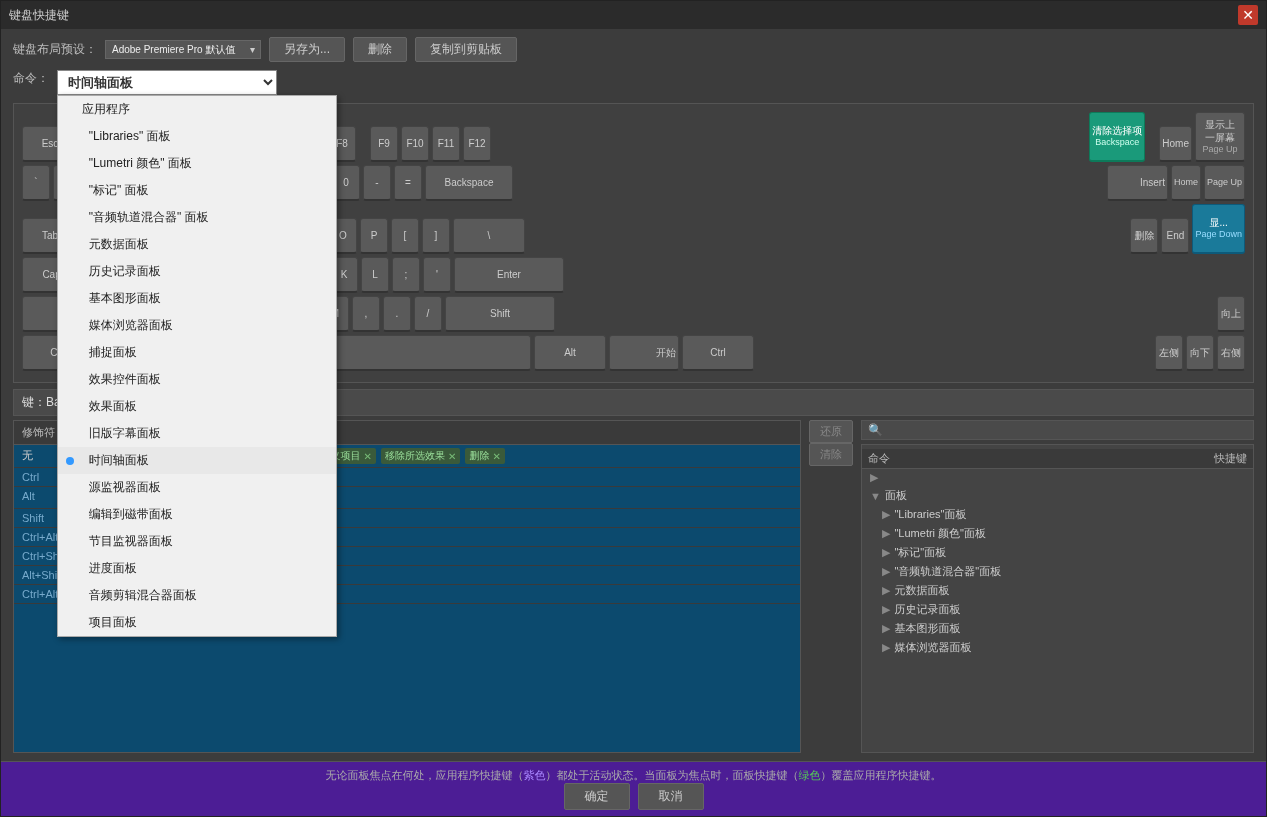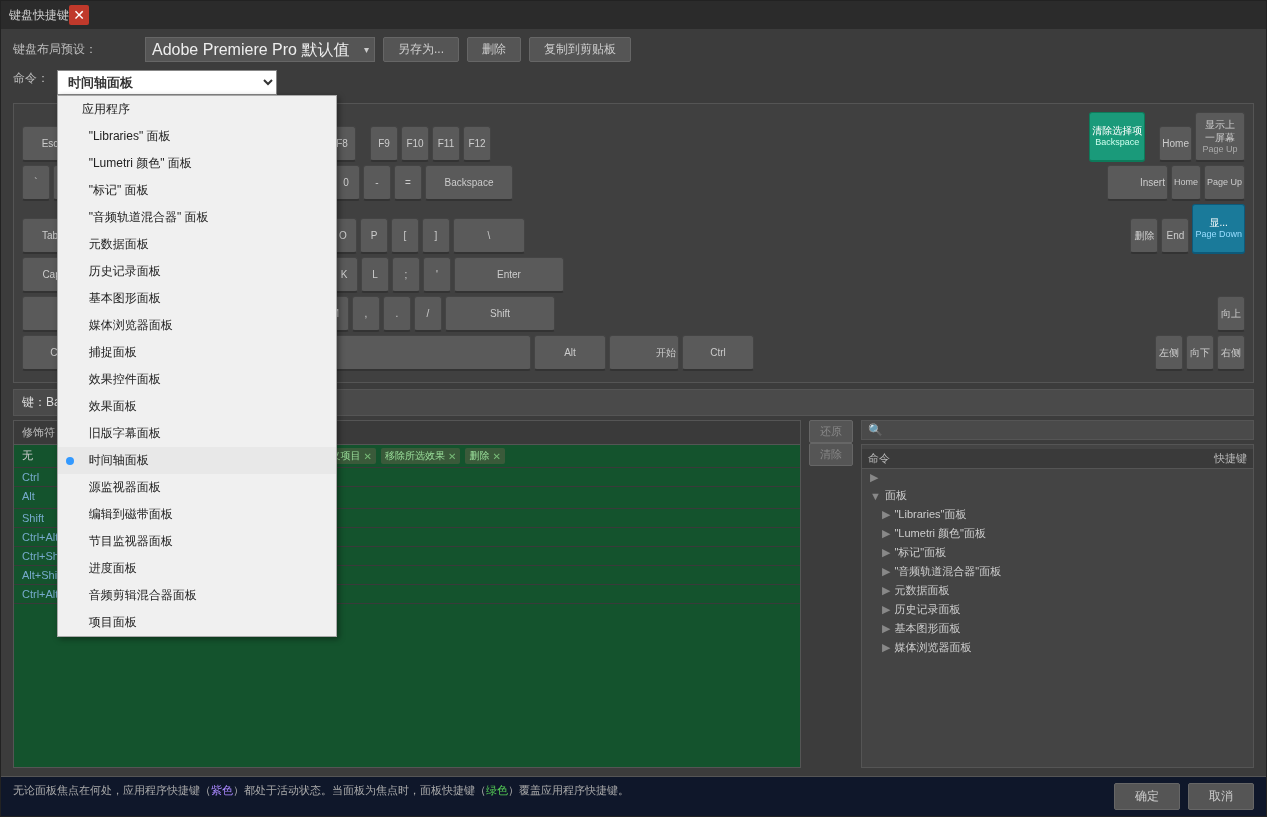--- a/index.html
+++ b/index.html
@@ -18,20 +18,21 @@
       background: #3c3c3c;
       display: flex;
       flex-direction: column;
       border: 1px solid #222;
     }
     .title-bar {
       background: #2b2b2b;
       height: 28px;
       display: flex;
       align-items: center;
+      justify-content: space-between;
       padding: 8px 8px;
       flex-shrink: 0;
     }
     .title-bar-title {
       color: #ccc;
       font-size: 12px;
     }
     .title-bar-close {
       width: 20px;
       height: 20px;
@@ -60,25 +61,24 @@
     .label {
       color: #bbb;
       white-space: nowrap;
       font-size: 12px;
     }
     .dropdown {
       background: #555;
       border: 1px solid #666;
       color: #eee;
       padding: 3px 24px 3px 6px;
-      font-size: 16px;
+      font-size: 10px;
       appearance: none;
       position: relative;
       cursor: pointer;
-      margin-left: 40px;
     }
     .dropdown-wrapper {
       position: relative;
       display: inline-flex;
       align-items: center;
     }
     .dropdown-arrow {
       position: absolute;
       right: 6px;
       color: #ccc;
@@ -212,21 +212,21 @@
       color: #ddd;
       border: 1px solid #555;
     }
     .modifier-table-area {
       display: flex;
       gap: 8px;
       flex: 1;
       overflow: hidden;
     }
     .modifier-table {
-      background: #14532d;
+      background: #0c4a6e;
       border: 1px solid #555;
       flex: 1;
       overflow-y: auto;
     }
     .modifier-table table {
       width: 100%;
       border-collapse: collapse;
     }
     .modifier-table th {
       background: #3a3a3a;
@@ -298,25 +298,27 @@
       padding: 2px 8px;
       font-size: 11px;
       color: #ccc;
     }
     .cmd-tree-row .expand { margin-right: 4px; color: #888; cursor: pointer; }
     .cmd-tree-row.indent1 { padding-left: 20px; }
 
     
     .footer {
       display: flex;
+      align-items: center;
       justify-content: space-between;
-      background: #0f172a;
+      background: #4c1d95;
       padding: 6px 12px;
       flex-shrink: 0;
       border-top: 1px solid #555;
+      flex-direction: column;
     }
     .footer-text { color: #aaa; font-size: 11px; }
     .footer-text span.purple { color: #aa88ff; }
     .footer-text span.green { color: #55cc55; }
     .footer-buttons { display: flex; gap: 8px; }
     .btn-confirm {
       background: #555;
       border: 1px solid #666;
       color: #ccc;
       padding: 4px 20px;

